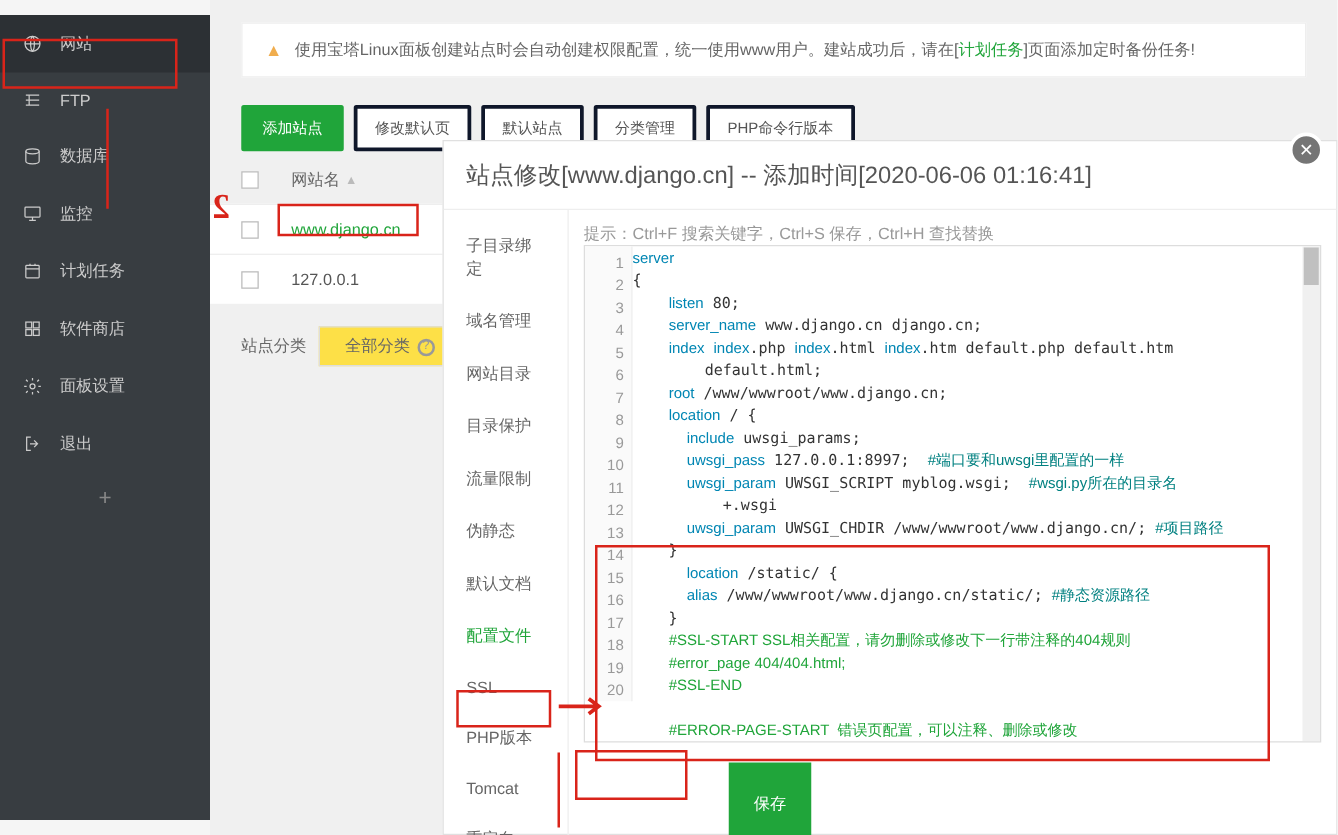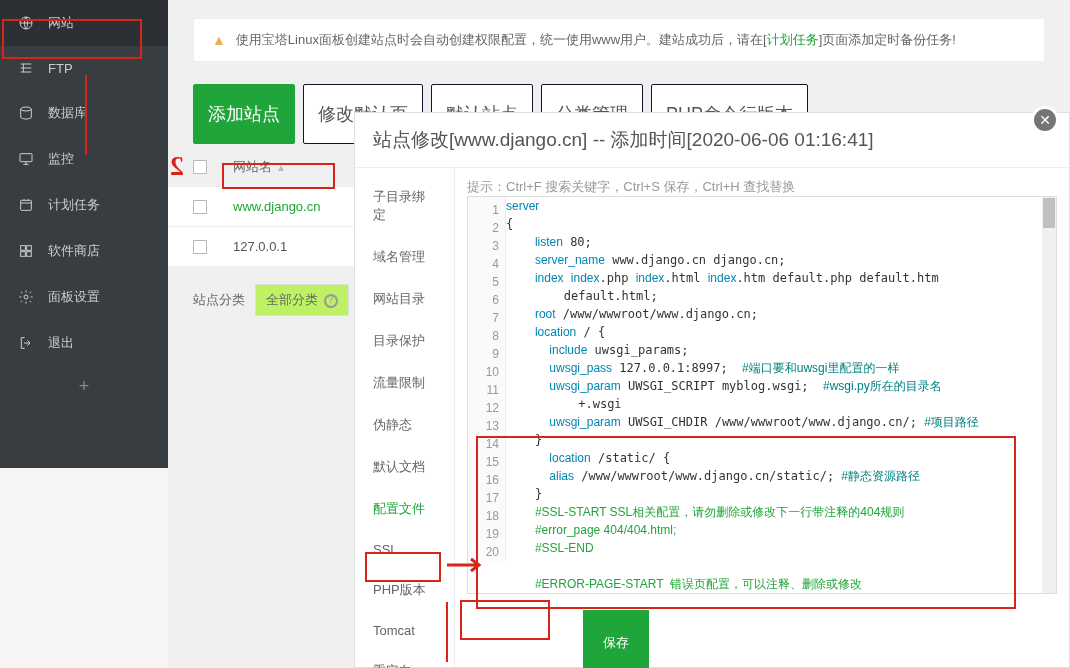--- a/index.html
+++ b/index.html
@@ -1,40 +1,40 @@
 <!DOCTYPE html>
 <html><head>
 <meta charset="utf-8">
 <style>
 *{margin:0;padding:0;box-sizing:border-box;font-family:"Microsoft YaHei",Arial,sans-serif}
 body{width:1070px;height:668px;background:#f5f5f5;overflow:hidden;position:relative;font-size:13px}
-.sidebar{position:absolute;left:0;top:0;width:168px;height:468px;background:#383d41}
+.sidebar{position:absolute;left:0;top:12px;width:168px;height:644px;background:#383d41}
 .sidebar-item{display:flex;align-items:center;padding:14px 18px;color:#ccc;cursor:pointer}
 .sidebar-item.active{background:#2c3034}
 .sidebar-item .icon{width:16px;height:16px;margin-right:14px;display:flex;align-items:center;justify-content:center}
 .sidebar-item .icon svg{width:16px;height:16px;fill:none;stroke:#ccc;stroke-width:1.5}
 .sidebar-add{text-align:center;color:#888;padding:10px;font-size:18px;cursor:pointer}
 .red-box-1{position:absolute;left:2px;top:19px;width:140px;height:40px;border:2px solid #d9241a;pointer-events:none;z-index:5}
 .red-line-2{position:absolute;left:85px;top:75px;width:2px;height:80px;background:#d9241a;z-index:5}
 .main{position:absolute;left:168px;top:0;right:0;height:668px;background:#f0f0f0}
 .warn-bar{margin:18px 25px 0;background:#fff;border:1px solid #eee;padding:12px 18px;display:flex;align-items:center;color:#666;font-size:13px}
 .warn-icon{color:#f0ad4e;margin-right:10px;font-size:14px}
 .warn-bar a{color:#20a53a;text-decoration:none}
 .btn-row{display:flex;gap:8px;margin:22px 25px 0}
-.btn{padding:17px 14px;border:1px solid #0f172a;background:#fff;color:#555;cursor:pointer;font-size:18px;border-radius:2px}
+.btn{padding:7px 14px;border:3px solid #0f172a;background:#fff;color:#555;cursor:pointer;font-size:12px;border-radius:2px}
 .btn.primary{background:#20a53a;color:#fff;border-color:#20a53a}
 .table-header{display:flex;align-items:center;padding:14px 25px 10px;color:#666;font-size:13px}
 .checkbox{width:14px;height:14px;border:1px solid #bbb;margin-right:26px;background:#fff}
 .table-row{display:flex;align-items:center;padding:12px 25px;border-top:1px solid #eee;background:#fff}
 .table-row .site{color:#20a53a}
 .table-row .site.plain{color:#555}
 .red-box-site{position:absolute;border:2px solid #d9241a;pointer-events:none;z-index:5}
 .annotation{position:absolute;color:#d9241a;font-size:28px;font-weight:bold;font-family:"Comic Sans MS",cursive;z-index:6;transform:scaleX(-1)}
 .filter-row{display:flex;align-items:center;gap:10px;margin:18px 25px 0;color:#666;font-size:13px}
-.filter-row .select{border:1px solid #ddd;background:#bef264;padding:6px 10px;font-size:13px}
+.filter-row .select{border:1px solid #ddd;background:#fde047;padding:6px 20px;font-size:13px}
 .modal-mask{position:absolute;left:354px;top:112px;right:0;bottom:0;background:#fff;z-index:10;border:1px solid #e0e0e0}
 .modal-title{padding:14px 18px;color:#555;font-size:19px;border-bottom:1px solid #eee}
 .modal-close{position:absolute;right:10px;top:-7px;width:28px;height:28px;border-radius:50%;background:#757575;color:#fff;display:flex;align-items:center;justify-content:center;cursor:pointer;font-size:14px;border:3px solid #fff;z-index:15}
 .modal-body{display:flex}
 .modal-tabs{width:100px;border-right:1px solid #eee;padding:8px 0}
 .modal-tab{padding:12px 18px;color:#666;cursor:pointer;font-size:13px}
 .modal-tab.active{color:#20a53a}
 .code-area{flex:1;padding:10px 12px}
 .hint{color:#999;font-size:13px;margin-bottom:0}
 .editor{border:1px solid #ddd;position:relative;height:398px;overflow:hidden}

